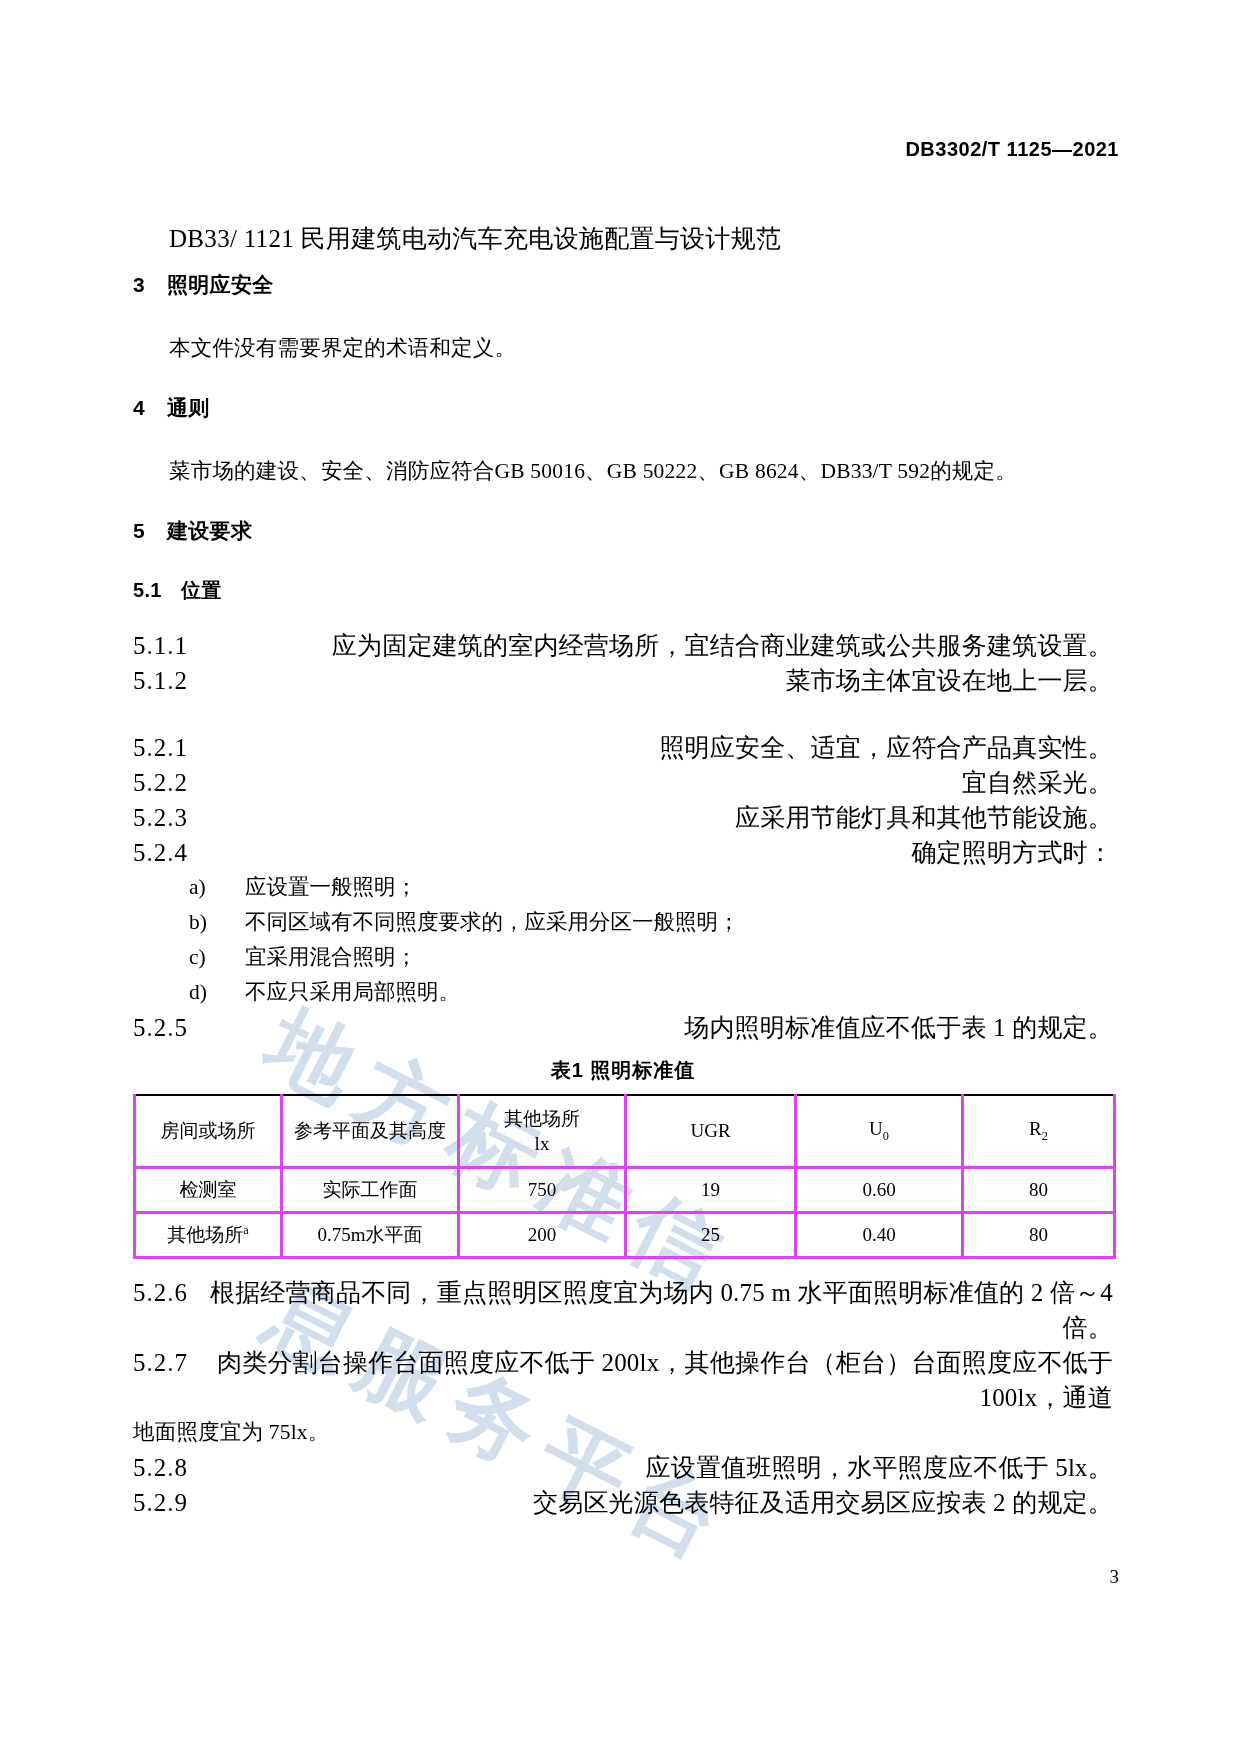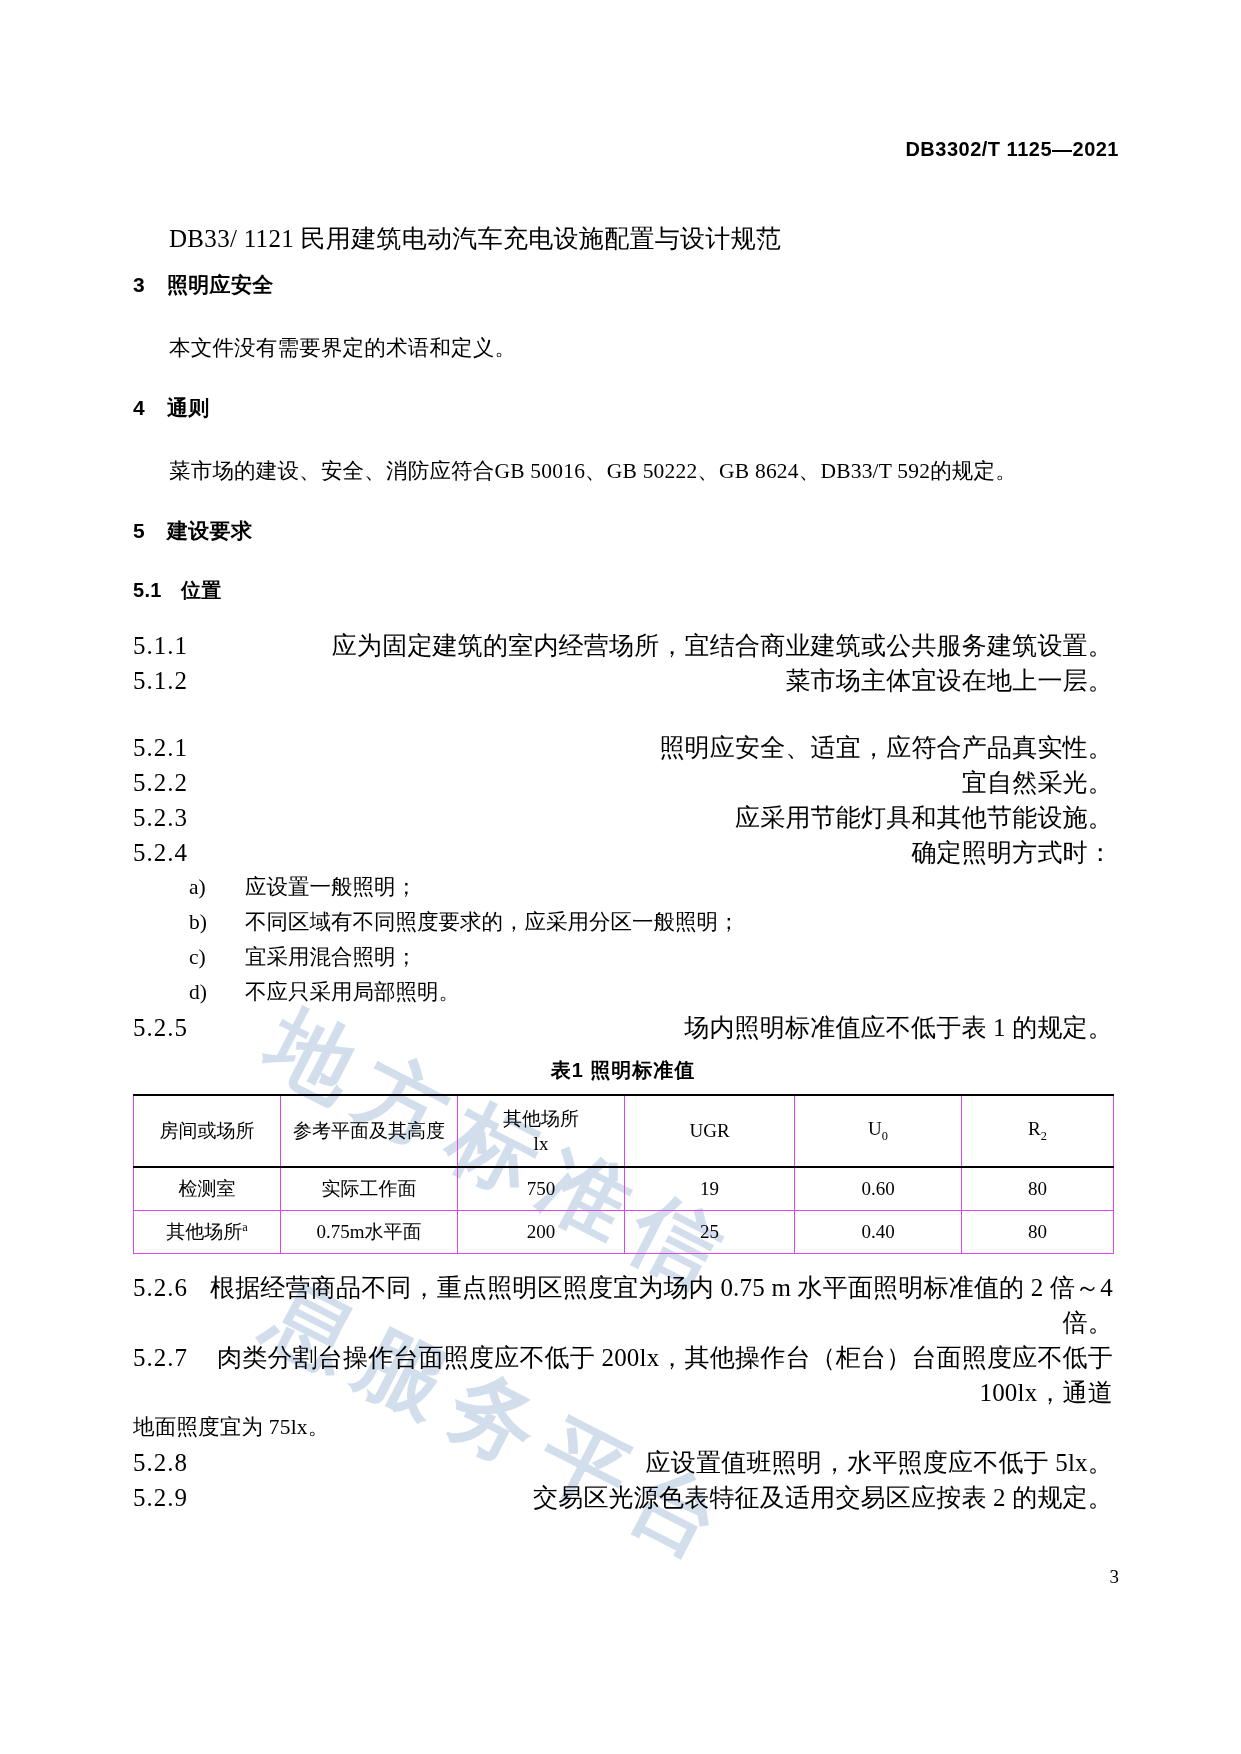--- a/index.html
+++ b/index.html
@@ -158,21 +158,21 @@
     letter-spacing: 1px;
     margin: 0;
   }
   table.std {
     border-collapse: collapse;
     width: 980px;
     margin: 0;
     table-layout: fixed;
   }
   table.std td, table.std th {
-    border: 1px solid #d946ef;
+    border: 3px solid #d946ef;
     text-align: center;
     vertical-align: middle;
     font-family: "Liberation Serif", "DejaVu Serif", serif;
     font-weight: normal;
     font-size: 19px;
     padding: 4px 2px;
   }
   table.std thead td {
     height: 62px;
     border-bottom: 2px solid #000;

